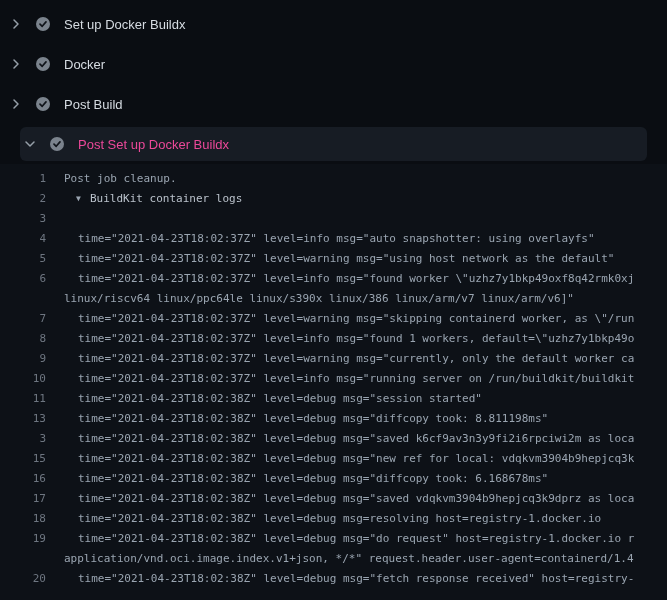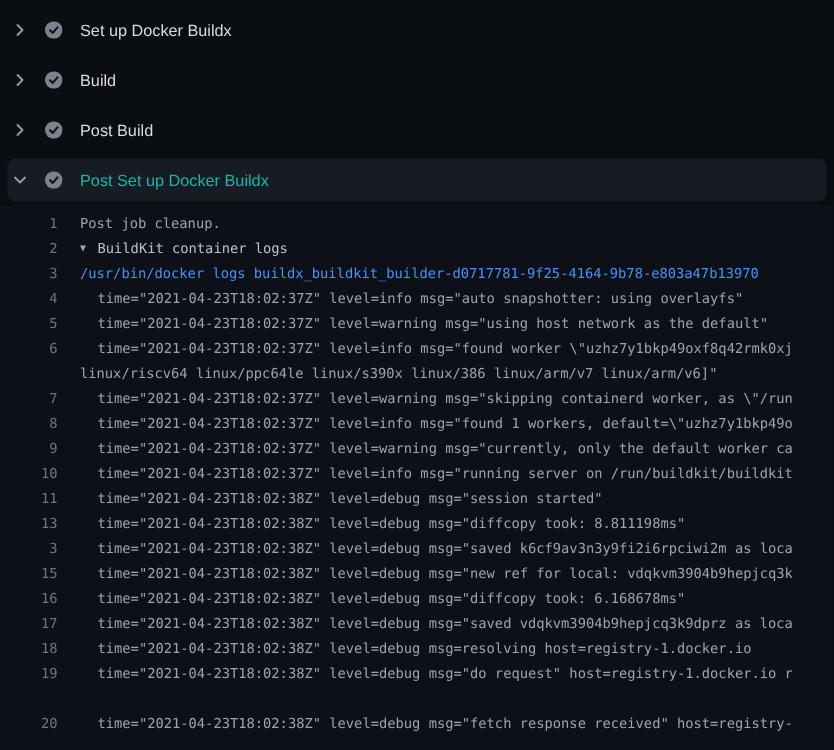--- a/index.html
+++ b/index.html
@@ -9,39 +9,39 @@
     font-family:"Liberation Sans","DejaVu Sans",sans-serif;
     -webkit-font-smoothing:antialiased;
   }
   
   .steps{padding-top:4px;}
   .step-row{
     height:40px;display:flex;align-items:center;
     padding-left:8px;cursor:pointer;color:#d6dce2;font-size:13px;
   }
   .step-row.expanded{
-    height:34px;margin:3px 6px;padding-left:2px;
-    background:#171c24;border-radius:6px;color:#14b8a6;
+    height:34px;margin:3px 20px;padding-left:2px;
+    background:#171c24;border-radius:6px;color:#ec4899;
   }
   .chev{flex:0 0 16px;height:16px;display:flex;align-items:center;justify-content:center;color:#969fa8;}
   .chev svg{display:block;}
   .status{flex:0 0 14px;height:14px;margin-left:12px;}
   .step-label{margin-left:14px;white-space:nowrap;}
   
   .log{
     background:#0d1117;height:440px;padding-top:5px;box-sizing:border-box;
     font-family:"DejaVu Sans Mono","Liberation Mono",monospace;
     font-size:11px;line-height:20px;color:#9aa5b1;
   }
   .log-line{display:flex;height:20px;}
   .ln{flex:0 0 46px;text-align:right;color:#6e7681;cursor:pointer;user-select:none;}
   .txt{margin-left:18px;white-space:pre;overflow:hidden;}
   .log-line.indent .txt{margin-left:32px;}
   .log-line.command .txt{color:#4493f8;cursor:pointer;}
-  .log-line.group .txt{margin-left:18px;color:#bac2cb;}
+  .log-line.group .txt{margin-left:30px;color:#bac2cb;}
   .group-toggle{
     display:inline-block;width:14px;font-size:8px;color:#9aa5b1;
     vertical-align:1px;cursor:pointer;
   }
 </style>
 </head>
 <body>
 
 <div class="steps">
   <div class="step-row">
@@ -64,21 +64,21 @@
         <svg width="16" height="16" viewBox="0 0 16 16">
           <path d="M6 4l4 4-4 4" fill="none" stroke="currentColor" stroke-width="1.5" stroke-linecap="round" stroke-linejoin="round"></path>
         </svg>
       </span>
     <span class="status">
       <svg width="14" height="14" viewBox="0 0 14 14">
         <circle cx="7" cy="7" r="7" fill="#7b838d"></circle>
         <path d="M4 7.2 L6.2 9.3 L10 4.9" fill="none" stroke="#10141a" stroke-width="1.7" stroke-linecap="round" stroke-linejoin="round"></path>
       </svg>
     </span>
-    <span class="step-label">Build</span>
+    <span class="step-label">Docker</span>
   </div>
 
   <div class="step-row">
     <span class="chev">
         <svg width="16" height="16" viewBox="0 0 16 16">
           <path d="M6 4l4 4-4 4" fill="none" stroke="currentColor" stroke-width="1.5" stroke-linecap="round" stroke-linejoin="round"></path>
         </svg>
       </span>
     <span class="status">
       <svg width="14" height="14" viewBox="0 0 14 14">
@@ -110,21 +110,20 @@
     <span class="txt">Post job cleanup.</span>
   </div>
 
   <div class="log-line group">
     <span class="ln">2</span>
     <span class="txt"><span class="group-toggle">▼</span><span>BuildKit container logs</span></span>
   </div>
 
   <div class="log-line command">
     <span class="ln">3</span>
-    <span class="txt">/usr/bin/docker logs buildx_buildkit_builder-d0717781-9f25-4164-9b78-e803a47b13970</span>
   </div>
 
   <div class="log-line indent">
     <span class="ln">4</span>
     <span class="txt">time="2021-04-23T18:02:37Z" level=info msg="auto snapshotter: using overlayfs"</span>
   </div>
 
   <div class="log-line indent">
     <span class="ln">5</span>
     <span class="txt">time="2021-04-23T18:02:37Z" level=warning msg="using host network as the default"</span>
@@ -196,19 +195,20 @@
     <span class="txt">time="2021-04-23T18:02:38Z" level=debug msg=resolving host=registry-1.docker.io</span>
   </div>
 
   <div class="log-line indent">
     <span class="ln">19</span>
     <span class="txt">time="2021-04-23T18:02:38Z" level=debug msg="do request" host=registry-1.docker.io r</span>
   </div>
 
   <div class="log-line continuation">
     <span class="ln"></span>
+    <span class="txt">application/vnd.oci.image.index.v1+json, */*" request.header.user-agent=containerd/1.4</span>
   </div>
 
   <div class="log-line indent">
     <span class="ln">20</span>
     <span class="txt">time="2021-04-23T18:02:38Z" level=debug msg="fetch response received" host=registry-</span>
   </div>
 </div>
 
 </body></html>

